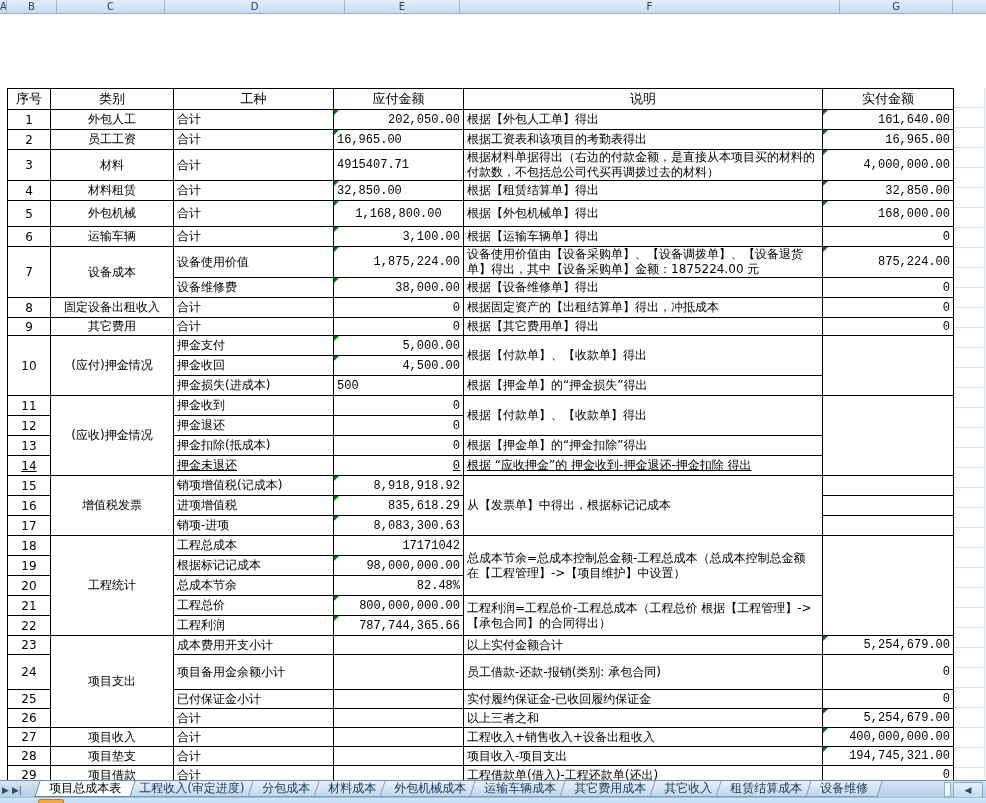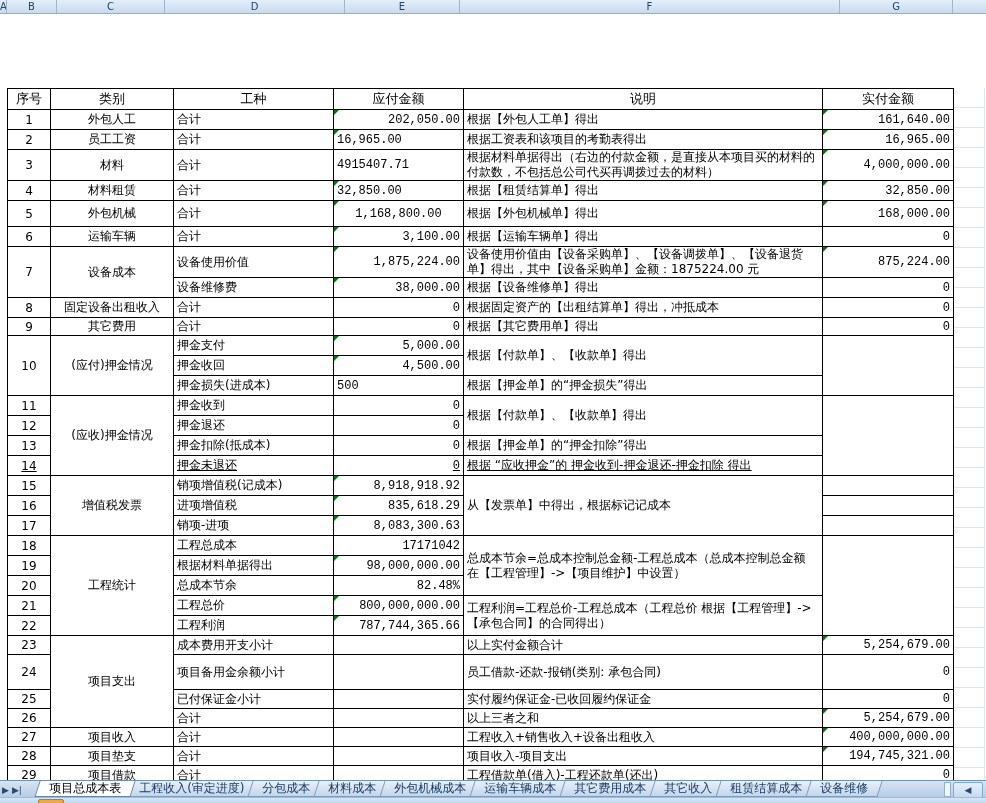--- a/index.html
+++ b/index.html
@@ -285,21 +285,21 @@
           <td class="c-cat b" rowspan="5"><span>工程统计</span></td>
           <td class="c-kind"><span>工程总成本</span></td>
           <td class="c-pay"><span>17171042</span></td>
           <td class="c-desc" rowspan="3">
             <span>总成本节余=总成本控制总金额-工程总成本（总成本控制总金额 在【工程管理】-&gt;【项目维护】中设置）</span>
           </td>
           <td class="c-paid" rowspan="5"><span></span></td>
         </tr>
         <tr style="height: 20px;">
           <td class="c-no"><span>19</span></td>
-          <td class="c-kind"><span>根据材料单据得出</span></td>
+          <td class="c-kind"><span>根据标记记成本</span></td>
           <td class="c-pay tri"><span>98,000,000.00</span></td>
         </tr>
         <tr style="height: 20px;">
           <td class="c-no"><span>20</span></td>
           <td class="c-kind"><span>总成本节余</span></td>
           <td class="c-pay"><span>82.48%</span></td>
         </tr>
         <tr style="height: 20px;">
           <td class="c-no"><span>21</span></td>
           <td class="c-kind"><span>工程总价</span></td>

